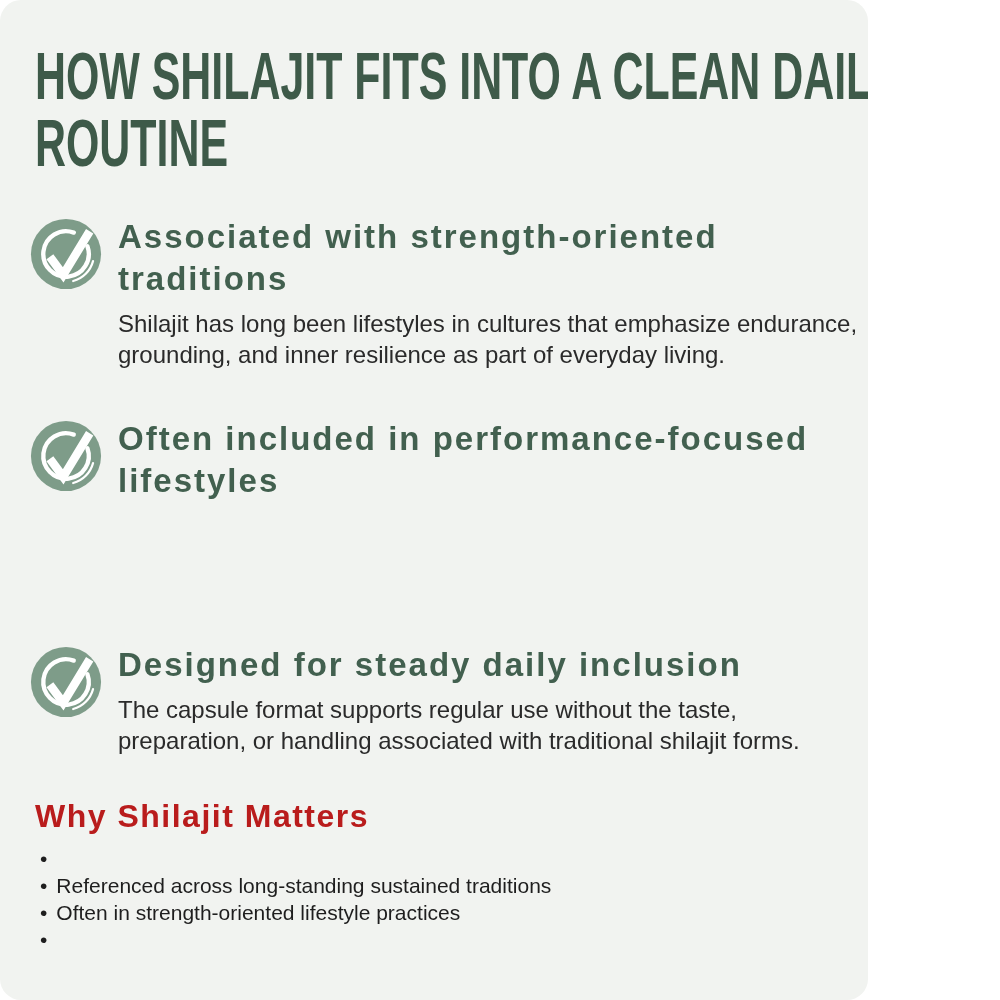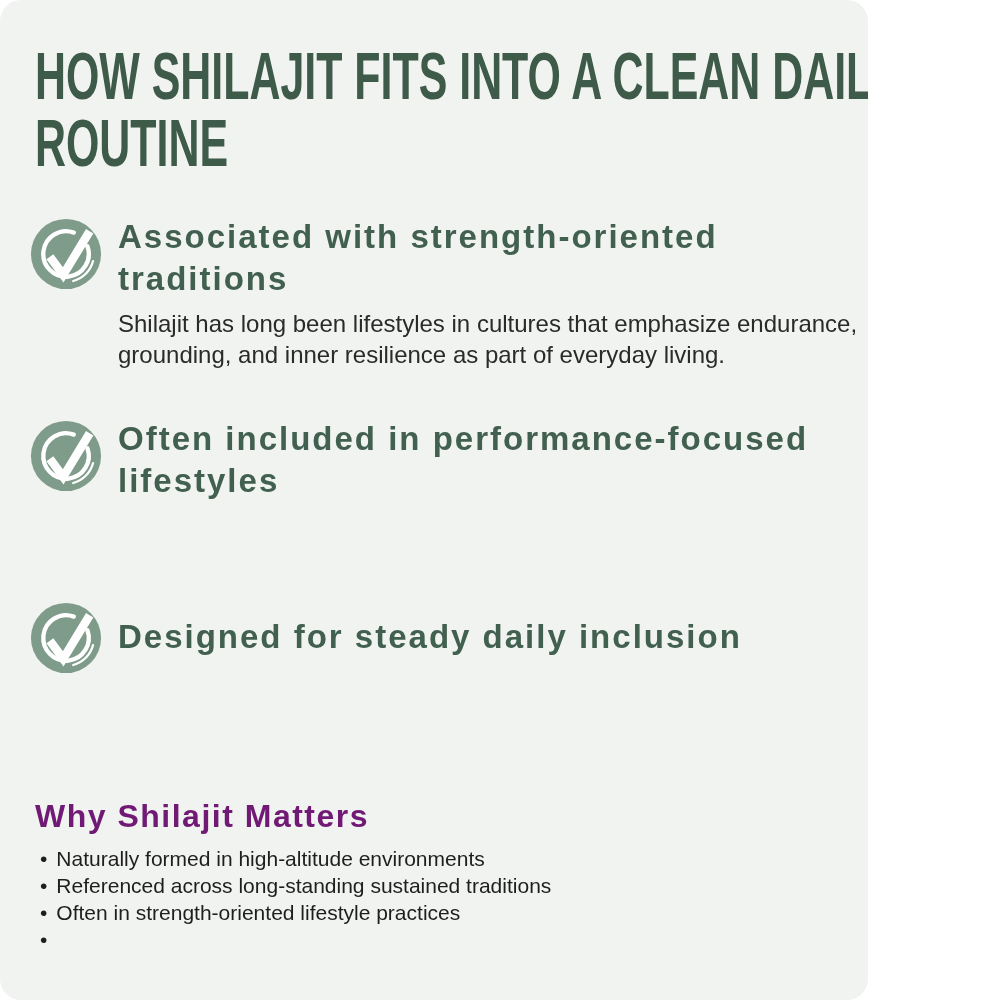--- a/index.html
+++ b/index.html
@@ -53,33 +53,33 @@
   }
   .feature-text p {
     max-width:810px;
     margin-top:8px;
     font-size:24px;
     line-height:31px;
     color:#2a2a2a;
   }
   .row1 { top:216px; }
   .row2 { top:402px;margin-top:16px; }
-  .row3 { top:600px;align-items:center; }
+  .row3 { top:644px; }
 
   
   .why {
     position:absolute;
     left:35px; top:796px;
   }
   .why h3 {
     font-size:32px;
     font-weight:700;
     letter-spacing:1.5px;
     line-height:40px;
-    color:#701a75;
+    color:#b91c1c;
   }
   .why ul {
     list-style:none;
     margin-top:9px;
     margin-left:5px;
   }
   .why li {
     font-size:21px;
     line-height:27px;
     color:#1e1e1e;
@@ -131,29 +131,29 @@
     <span class="icon-wrap">
       <svg viewBox="0 0 76 76" aria-hidden="true">
         <circle cx="38" cy="38" r="37" fill="#7e9c89"></circle>
         <path d="M 60.6 29.8 A 24 24 0 1 1 46.2 15.4" fill="none" stroke="#ffffff" stroke-width="4.6" stroke-linecap="round"></path>
         <path d="M 66.5 45.6 A 29.5 29.5 0 0 1 45.6 66.5" fill="none" stroke="#ffffff" stroke-width="2.4" stroke-linecap="round"></path>
         <path d="M 21 41 L 35 60 L 63 14" fill="none" stroke="#ffffff" stroke-width="9" stroke-linejoin="miter" stroke-linecap="butt"></path>
       </svg>
     </span>
     <div class="feature-text">
       <h2>Designed for steady daily inclusion</h2>
+      <p>The capsule format supports regular use without the taste, preparation, or handling associated with traditional shilajit forms.</p>
     </div>
   </section>
 
   <section class="why">
     <h3>Why Shilajit Matters</h3>
     <ul>
       <li>
         <span class="bullet">•</span>
-        <span>Naturally formed in high-altitude environments</span>
       </li>
       <li>
         <span class="bullet">•</span>
         <span>Referenced across long-standing sustained traditions</span>
       </li>
       <li>
         <span class="bullet">•</span>
         <span>Often in strength-oriented lifestyle practices</span>
       </li>
       <li>

